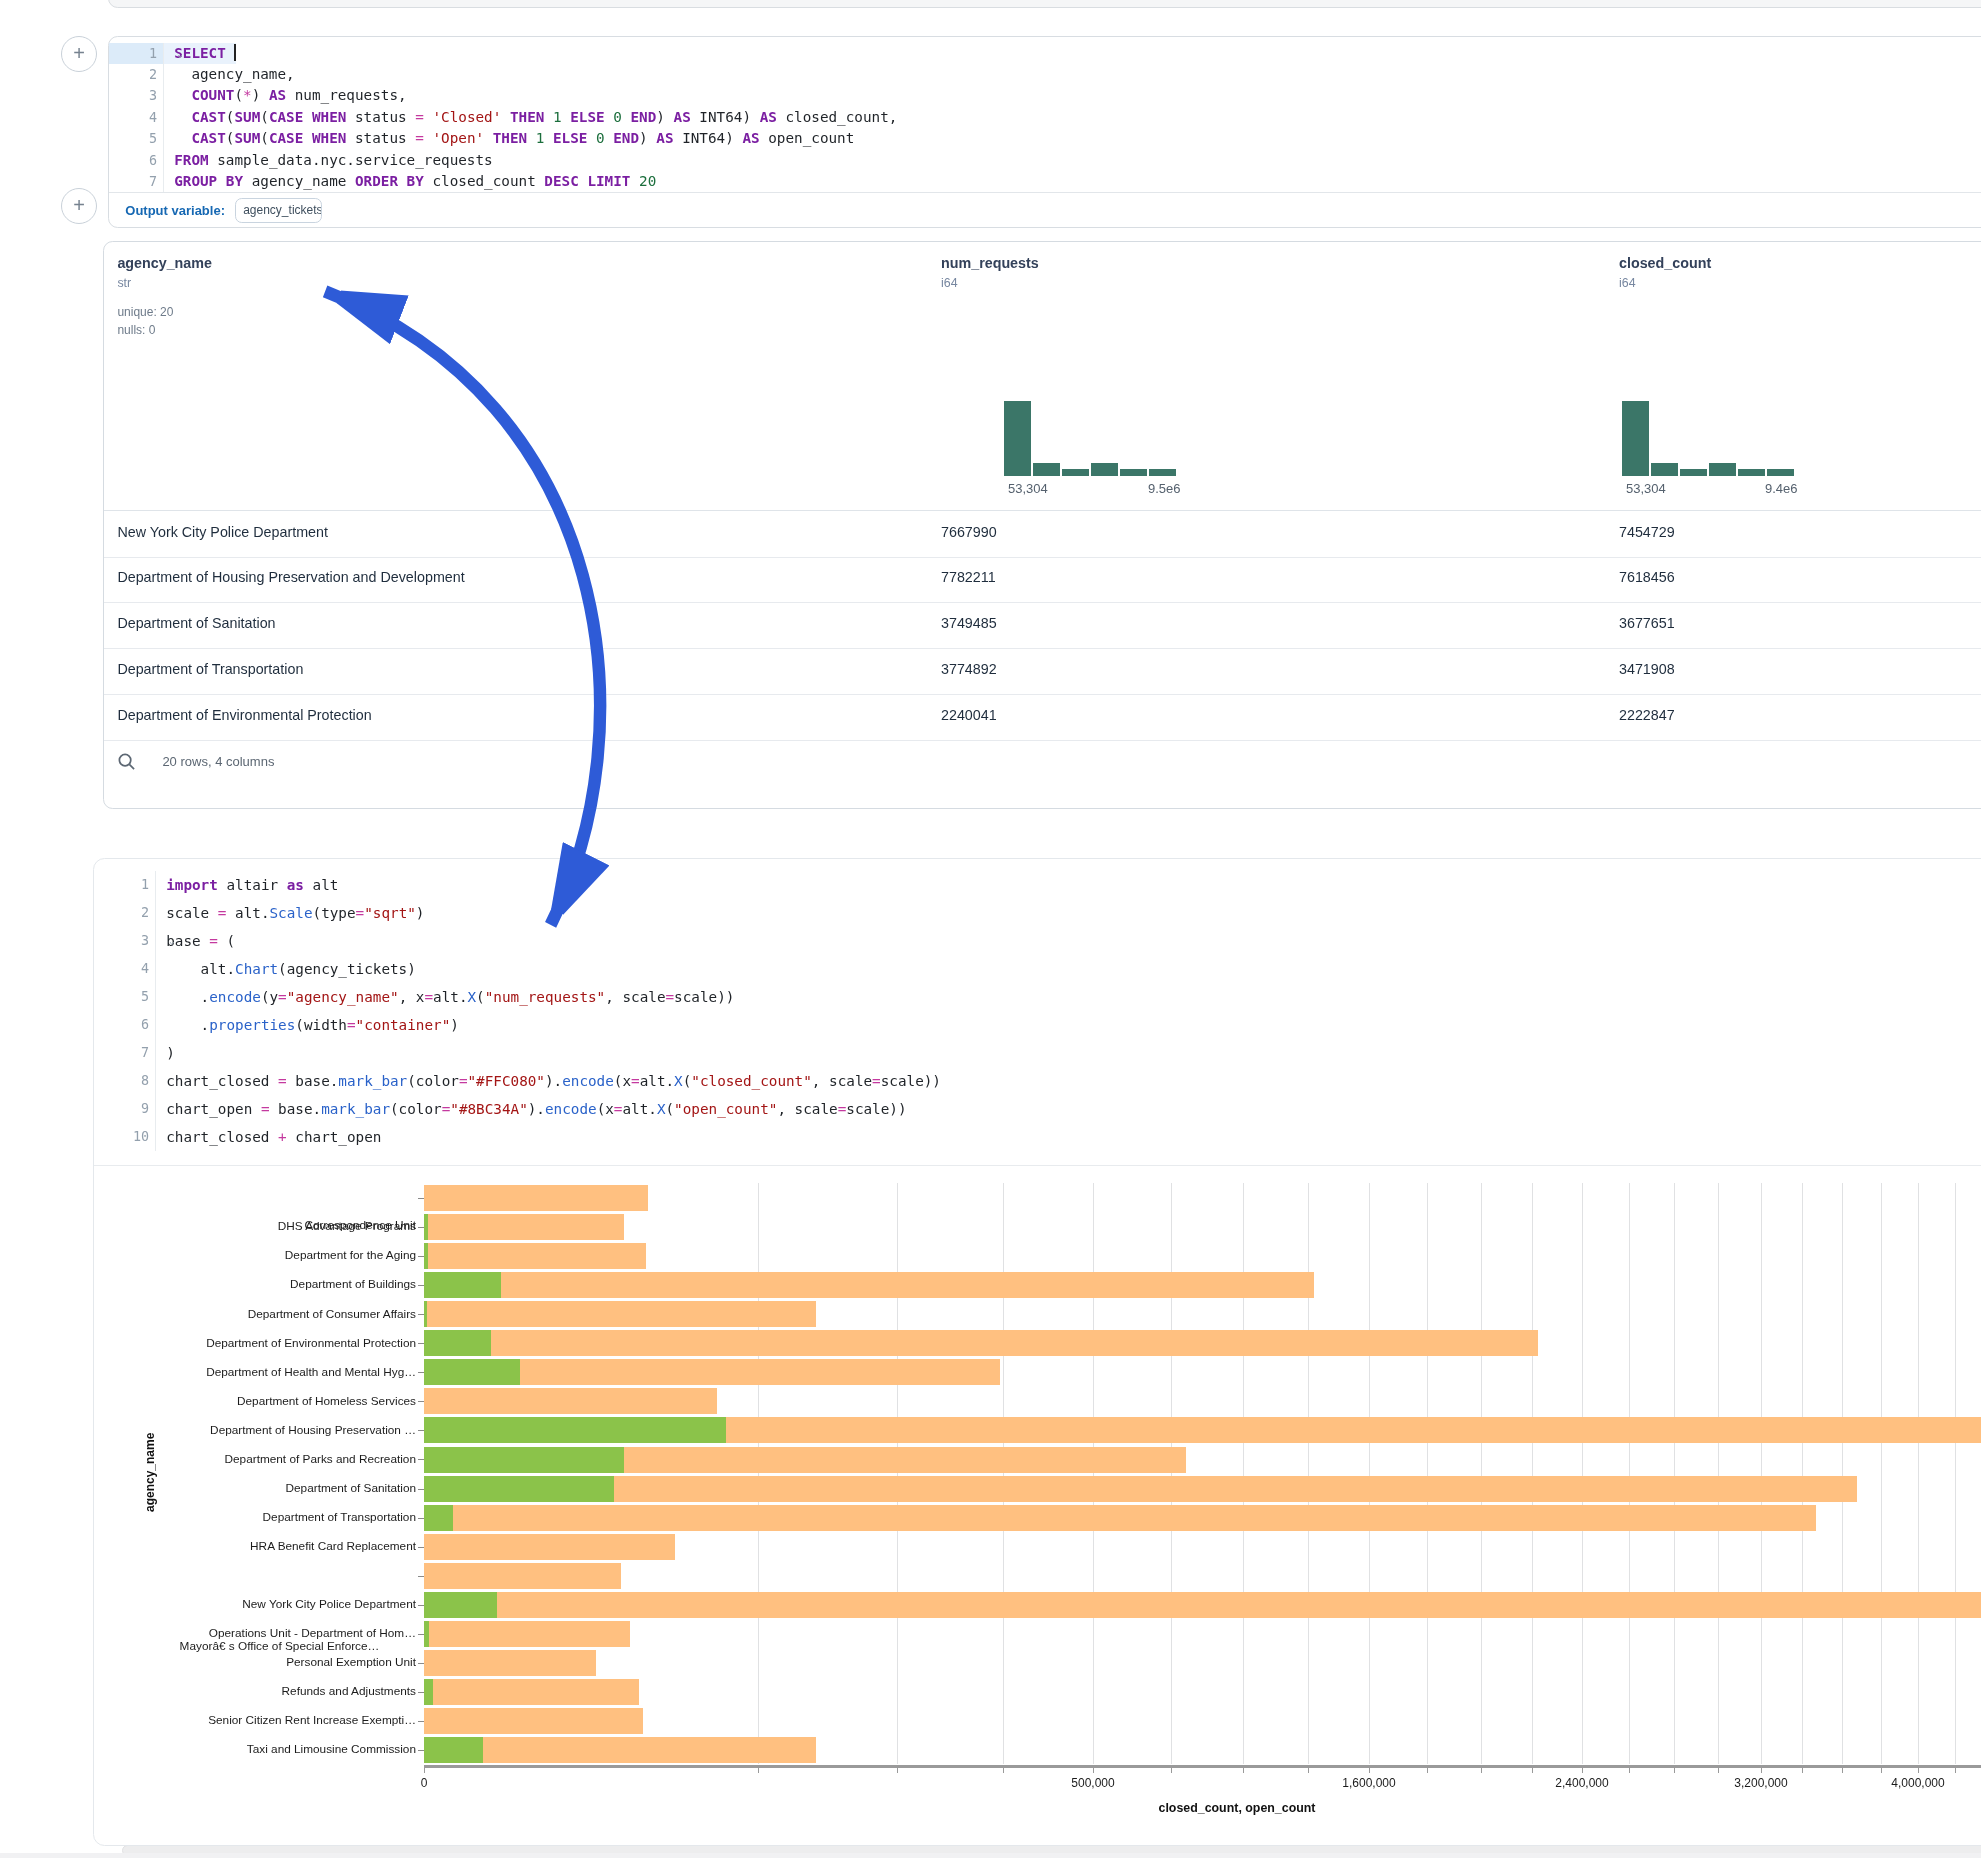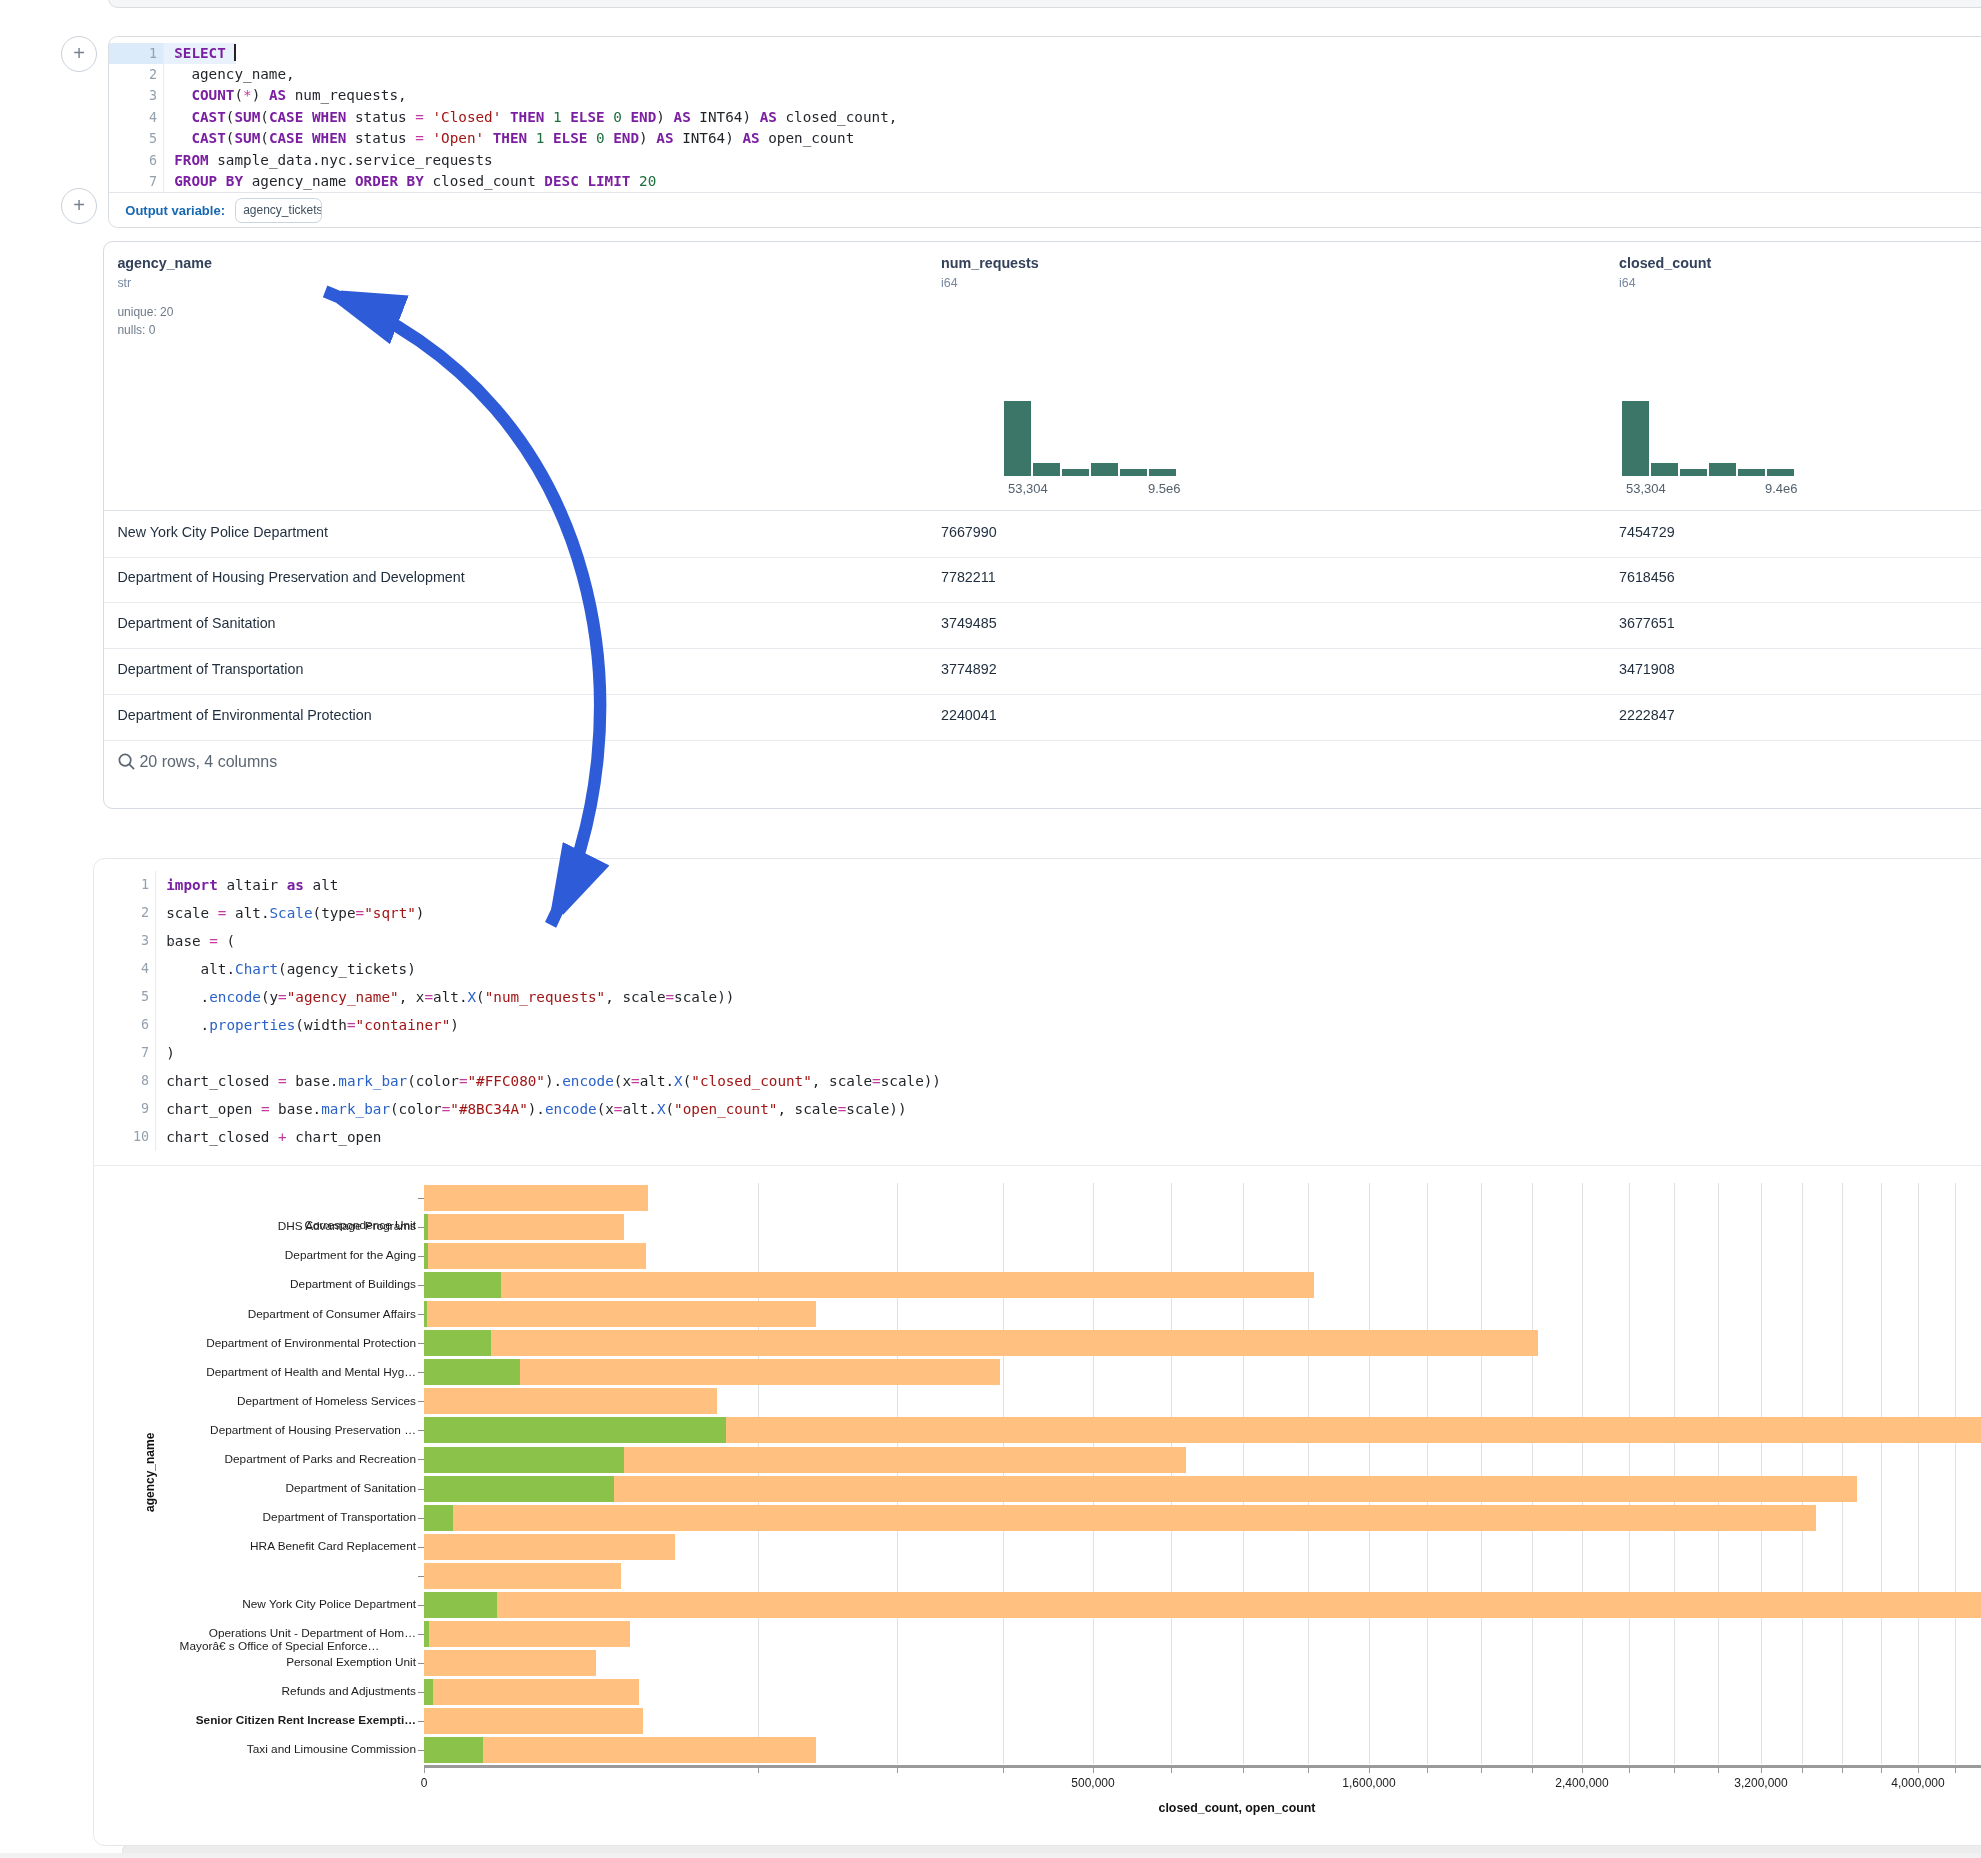--- a/index.html
+++ b/index.html
@@ -56,21 +56,21 @@
   .col-head{position:absolute;font-size:14.3px;font-weight:bold;color:#33415a;}
   .col-type{position:absolute;font-size:12.4px;color:#7787a0;}
   .col-meta{position:absolute;font-size:12px;color:#6e7b8a;line-height:18px;}
   .hist{position:absolute;width:172px;height:75px;display:flex;align-items:flex-end;gap:1.9px;}
   .hist-bar{flex:1 1 0;background:#3b7668;}
   .hist-lab{position:absolute;font-size:13px;color:#55616e;}
   .hdr-sep{position:absolute;left:0;right:0;border-top:1px solid #dfe4e9;}
   .t-row{position:absolute;left:0;right:0;height:46px;border-bottom:1px solid #e7eaee;}
   .t-cell{position:absolute;top:13.4px;font-size:14.3px;color:#1f2d3d;white-space:nowrap;}
   .tbl-footer{position:absolute;left:13.4px;top:510px;display:flex;align-items:center;color:#5c6773;}
-  .tbl-footer span{margin-left:3px;font-size:16px;}
+  .tbl-footer span{margin-left:26px;font-size:13px;}
 
   
   .y-lab{position:absolute;font-size:11.8px;color:#1c1c1c;text-align:right;white-space:nowrap;}
   .y-tick{position:absolute;width:5.7px;height:1px;background:#8a8a8a;}
   .grid-v{position:absolute;width:1px;background:#e0e1e3;}
   .bar{position:absolute;height:26px;}
   .x-axis-line{position:absolute;height:2.9px;background:#9a9a9a;}
   .x-tick{position:absolute;width:1px;height:5.7px;background:#9a9a9a;}
   .x-lab{position:absolute;font-size:12px;color:#1c1c1c;transform:translateX(-50%);white-space:nowrap;}
   .x-title{position:absolute;font-size:12.4px;font-weight:bold;color:#111;transform:translateX(-50%);}
@@ -252,21 +252,21 @@
       <div class="y-tick" style="left: 418px; top: 1634px;"></div>
       <div class="bar" style="left: 424px; top: 1621px; width: 206px; background: rgb(255, 192, 128);"></div>
       <div class="bar" style="left: 424px; top: 1621px; width: 5.3px; background: rgb(139, 195, 74);"></div>
       <div class="y-lab" style="left: 143px; width: 273px; top: 1655px;">Personal Exemption Unit</div>
       <div class="y-tick" style="left: 418px; top: 1663px;"></div>
       <div class="bar" style="left: 424px; top: 1650px; width: 172px; background: rgb(255, 192, 128);"></div>
       <div class="y-lab" style="left: 143px; width: 273px; top: 1684px;">Refunds and Adjustments</div>
       <div class="y-tick" style="left: 418px; top: 1692px;"></div>
       <div class="bar" style="left: 424px; top: 1679px; width: 215px; background: rgb(255, 192, 128);"></div>
       <div class="bar" style="left: 424px; top: 1679px; width: 9.1px; background: rgb(139, 195, 74);"></div>
-      <div class="y-lab" style="left: 143px; width: 273px; top: 1713px; font-weight: bold;">Senior Citizen Rent Increase Exempti…</div>
+      <div class="y-lab" style="left: 143px; width: 273px; top: 1713px;">Senior Citizen Rent Increase Exempti…</div>
       <div class="y-tick" style="left: 418px; top: 1721px;"></div>
       <div class="bar" style="left: 424px; top: 1708px; width: 219px; background: rgb(255, 192, 128);"></div>
       <div class="y-lab" style="left: 143px; width: 273px; top: 1742px;">Taxi and Limousine Commission</div>
       <div class="y-tick" style="left: 418px; top: 1750px;"></div>
       <div class="bar" style="left: 424px; top: 1737px; width: 392px; background: rgb(255, 192, 128);"></div>
       <div class="bar" style="left: 424px; top: 1737px; width: 59px; background: rgb(139, 195, 74);"></div>
       <div class="x-axis-line" style="left: 424px; top: 1765px; width: 1625px;"></div>
       <div class="x-tick" style="left: 424px; top: 1767px;"></div>
       <div class="x-tick" style="left: 758px; top: 1767px;"></div>
       <div class="x-tick" style="left: 897px; top: 1767px;"></div>

